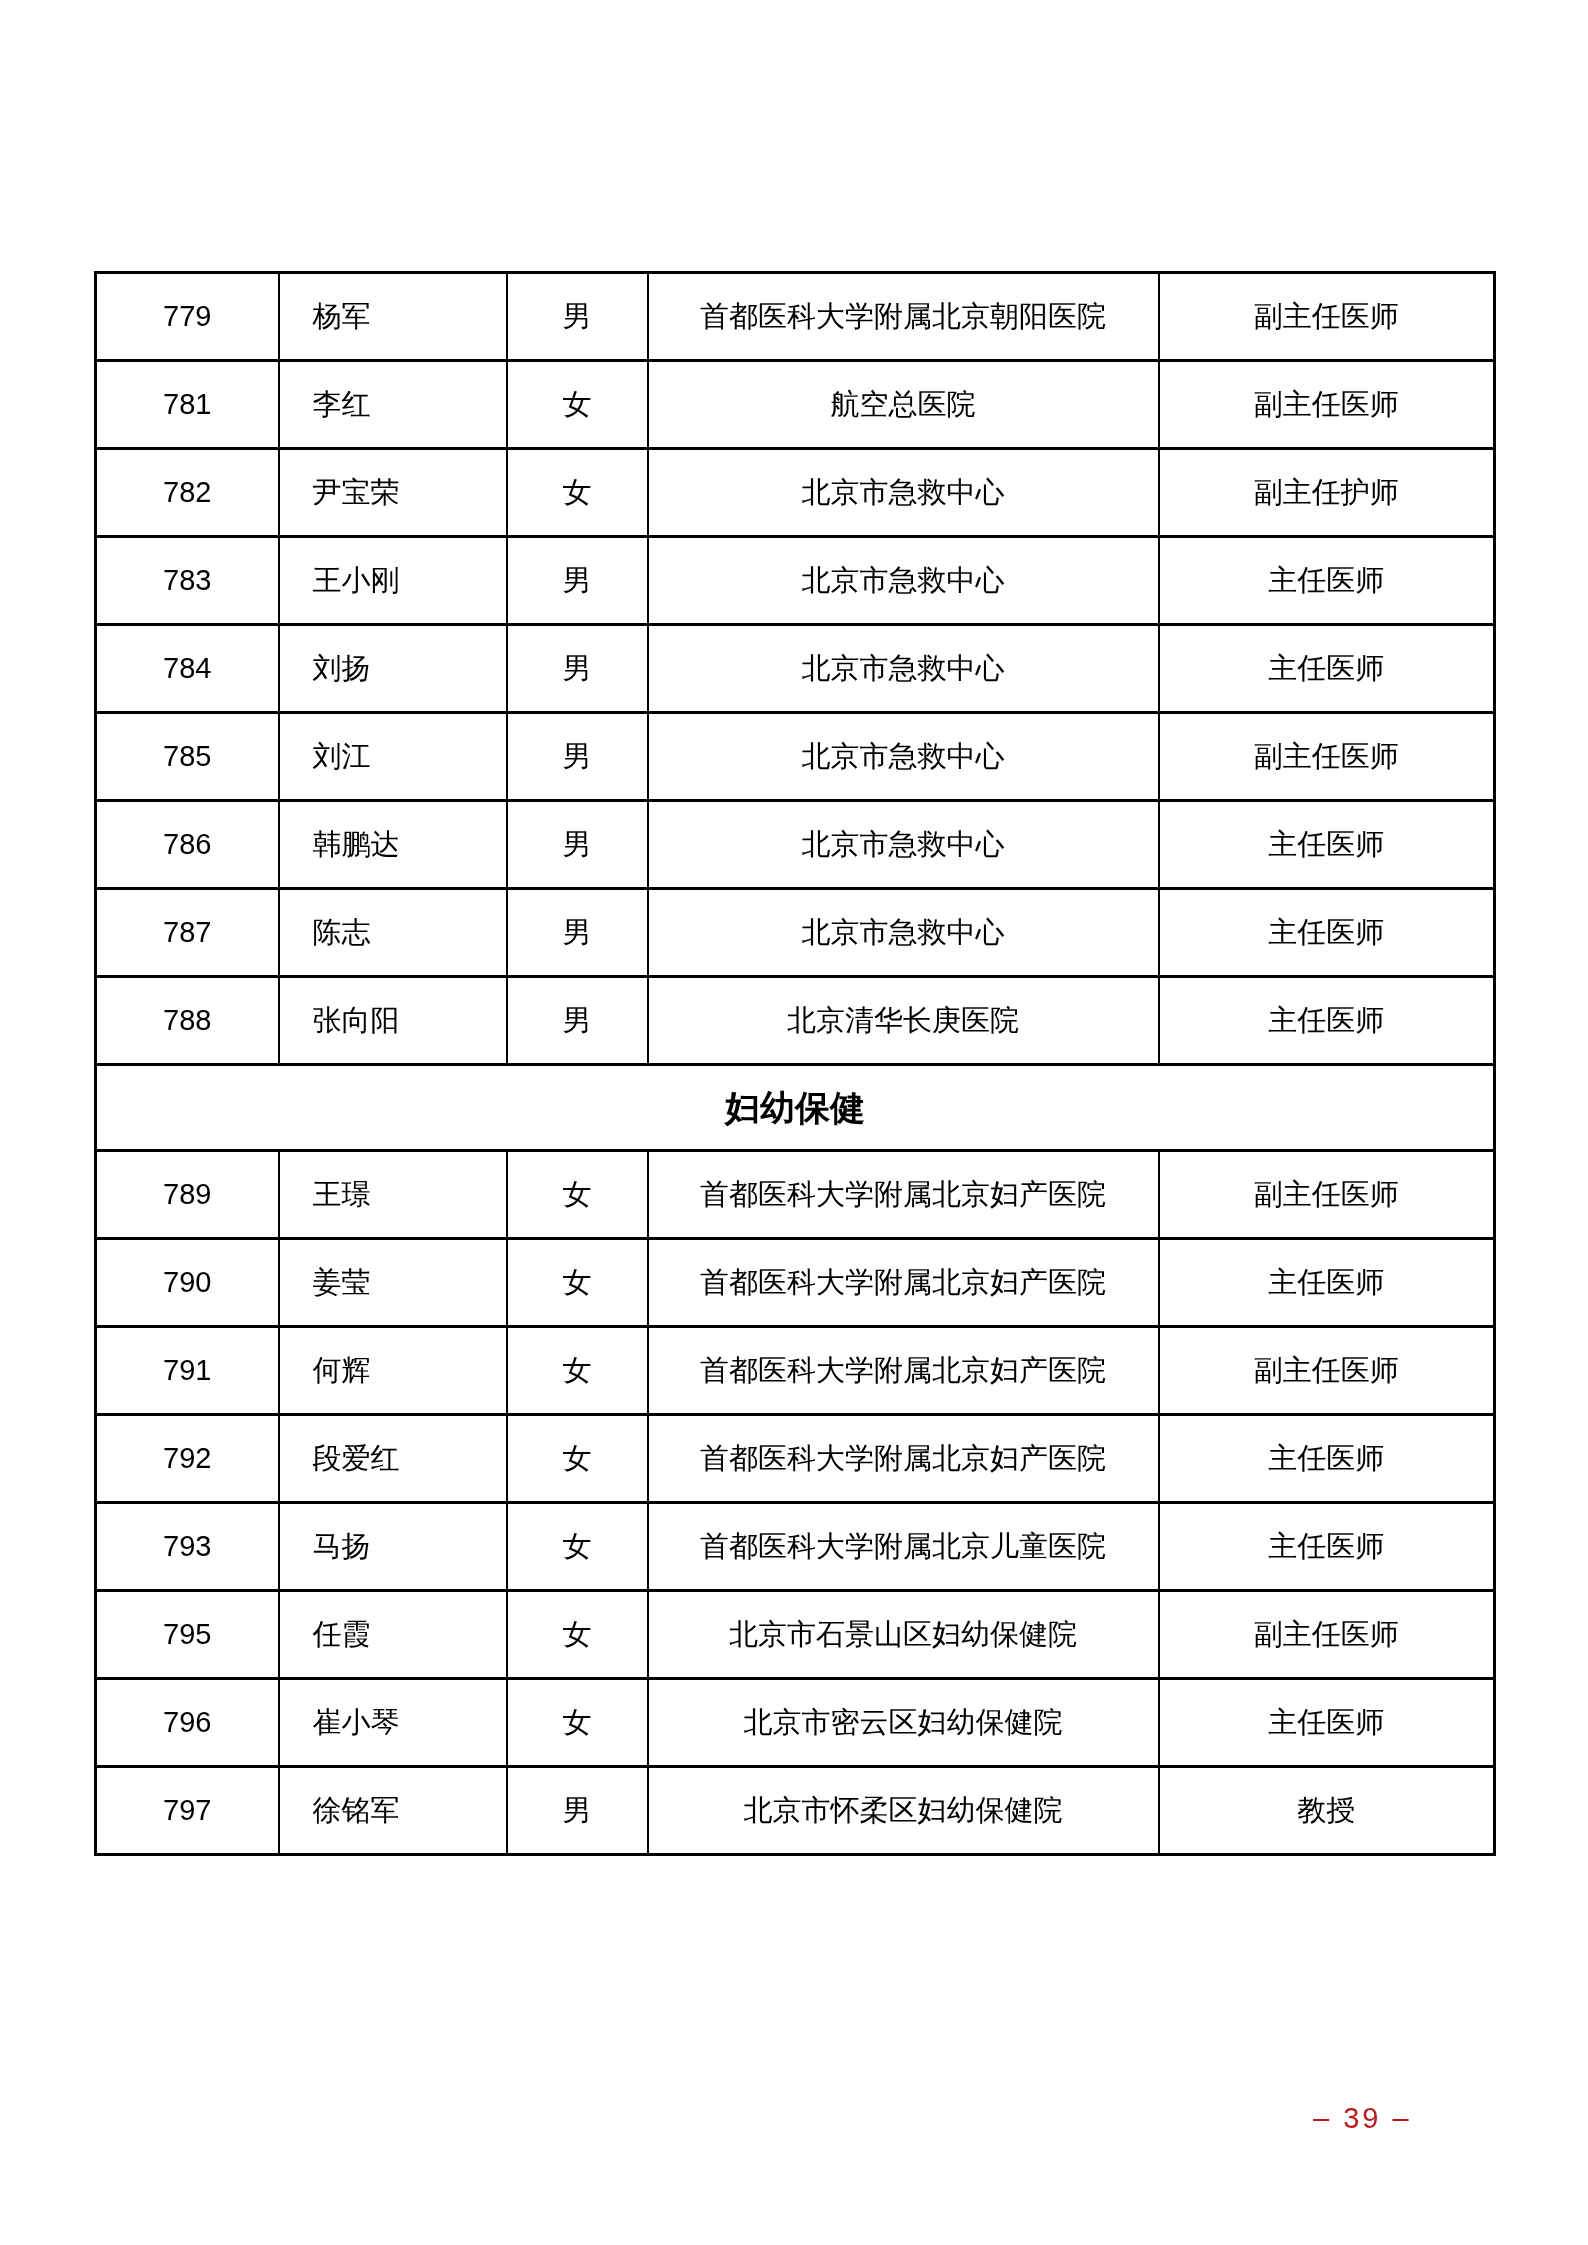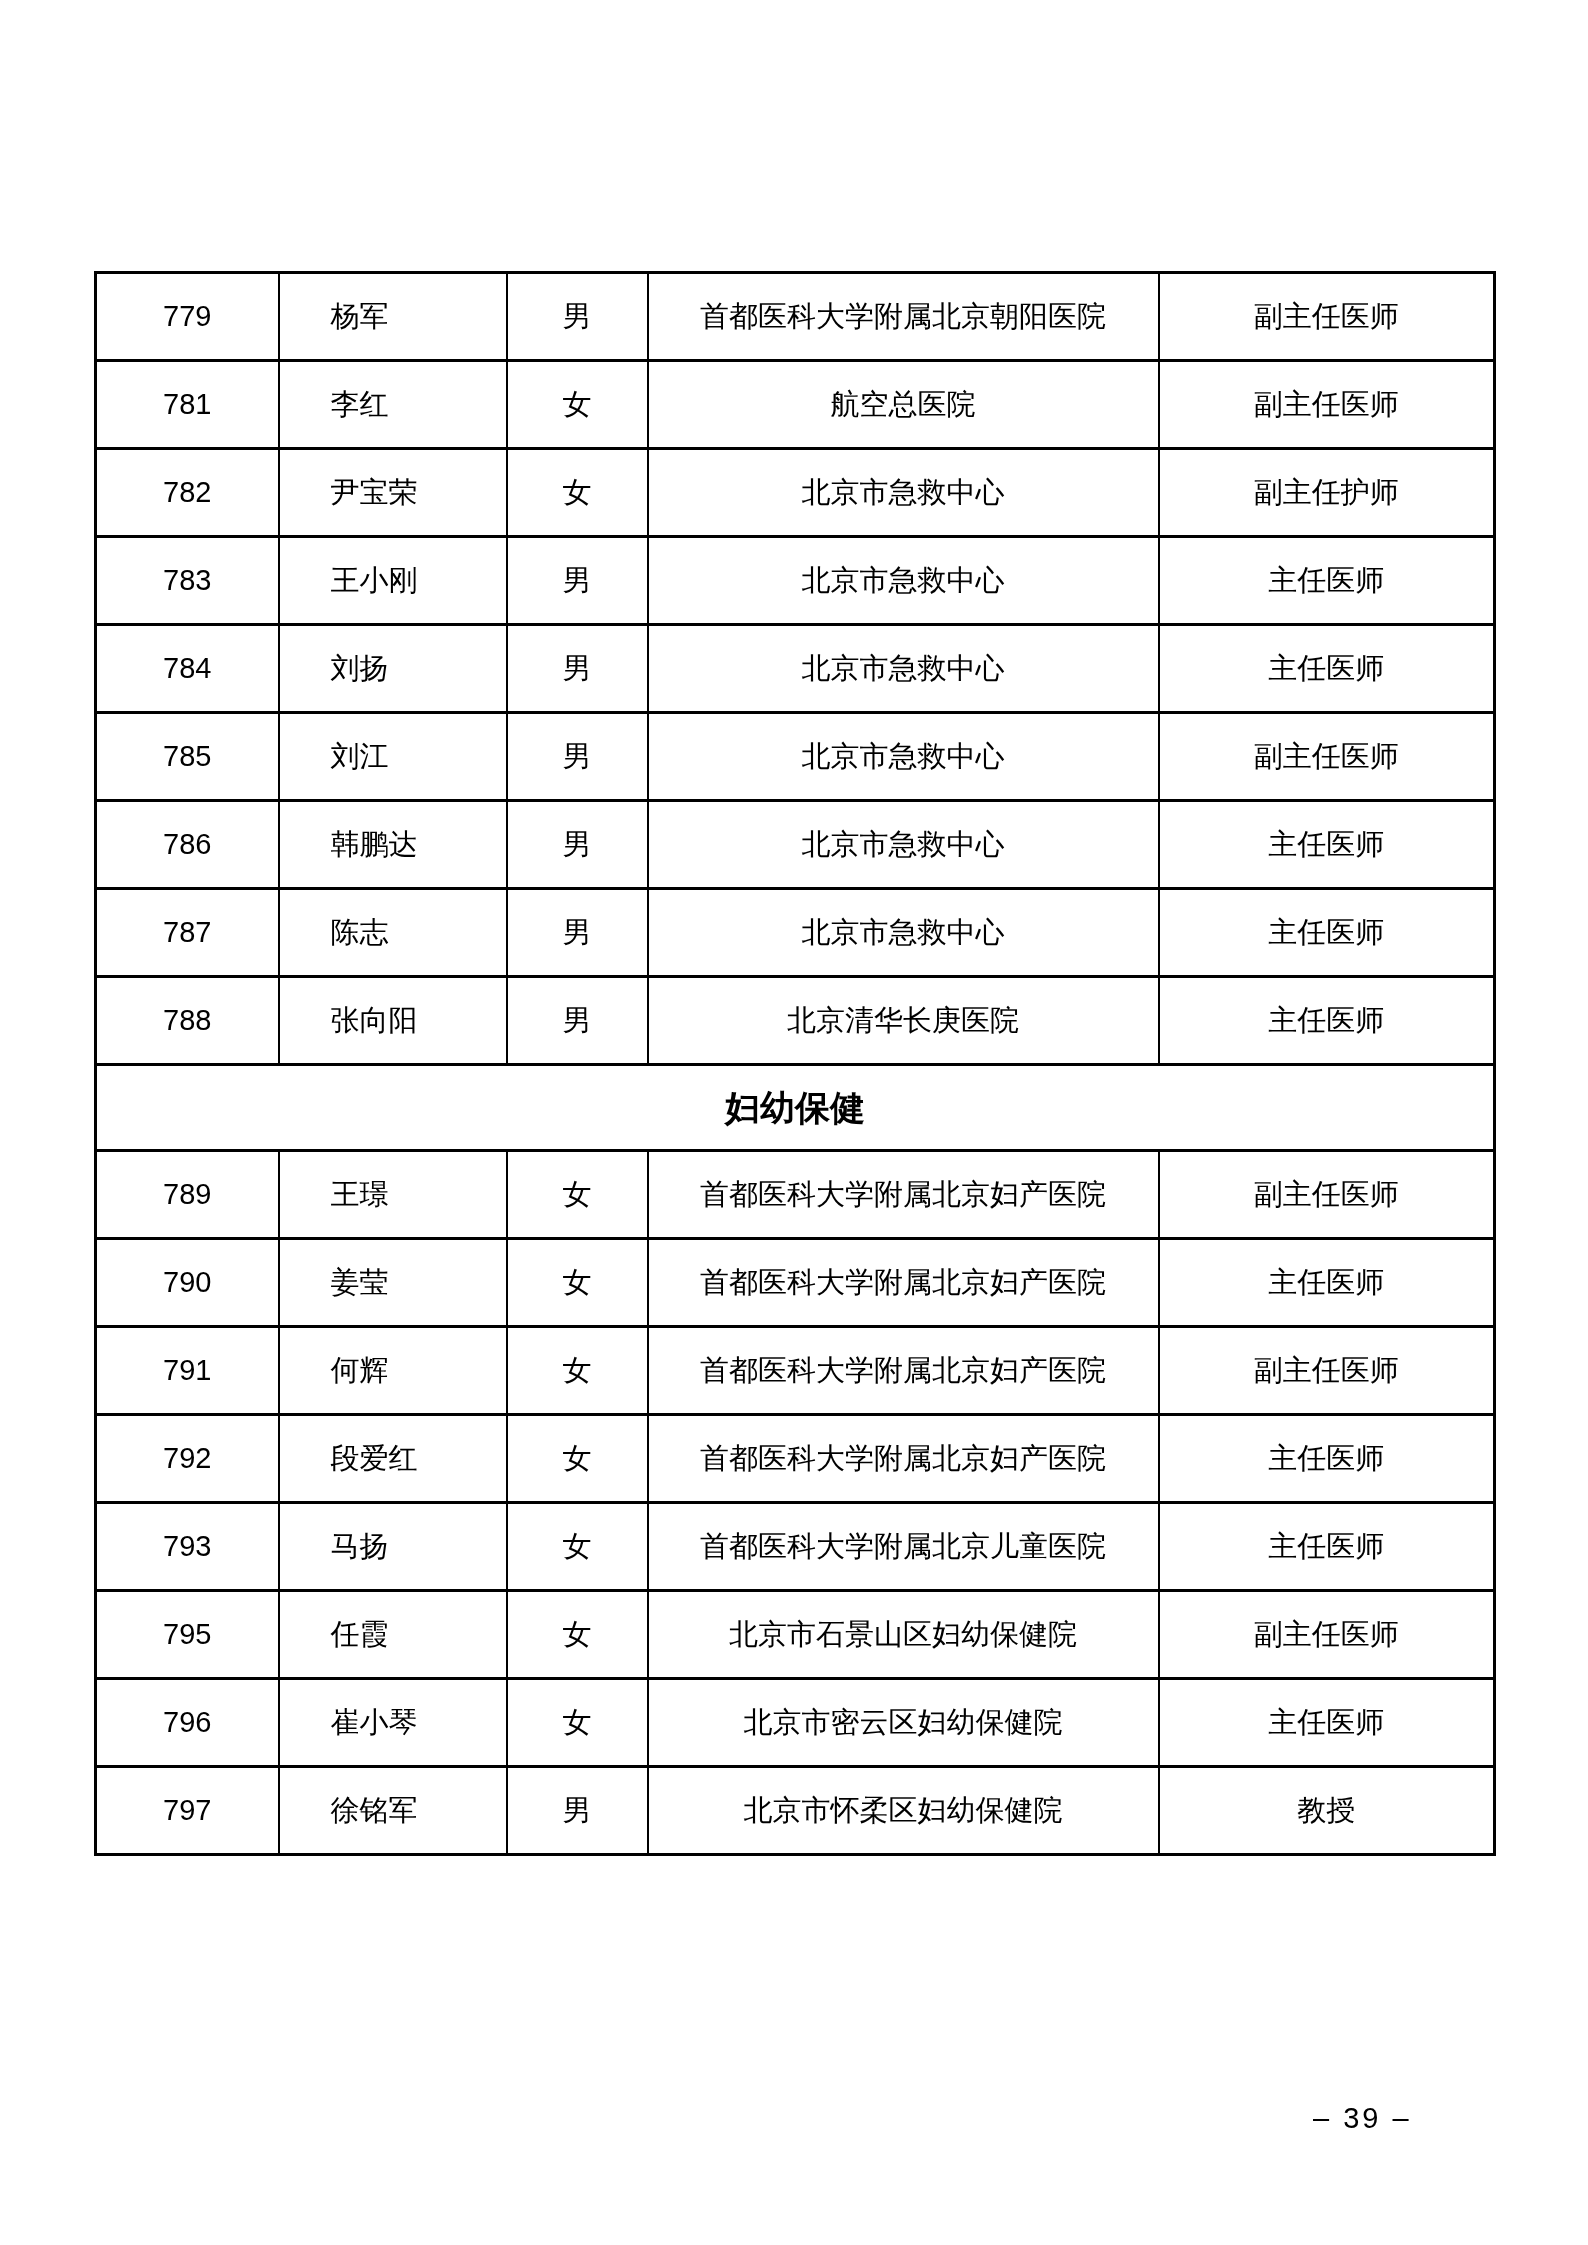--- a/index.html
+++ b/index.html
@@ -36,36 +36,36 @@
     font-size: 29px;
     line-height: 1;
     text-align: center;
     vertical-align: middle;
     white-space: nowrap;
     overflow: hidden;
     font-weight: normal;
   }
   table.roster td.cell-name {
     text-align: left;
-    padding-left: 51px;
+    padding-left: 33px;
   }
   table.roster tr.section-row td {
     font-weight: bold;
     font-size: 35px;
     height: 83px;
     text-align: center;
     padding-left: 0;
   }
   .page-number {
     position: absolute;
     left: 1313px;
     top: 2094px;
     font-size: 29px;
     letter-spacing: 3px;
-    color: #000000;
+    color: #b91c1c;
     white-space: nowrap;
   }
 </style>
 </head>
 <body>
 
 <div class="page">
 
   <table class="roster">
     <colgroup>

